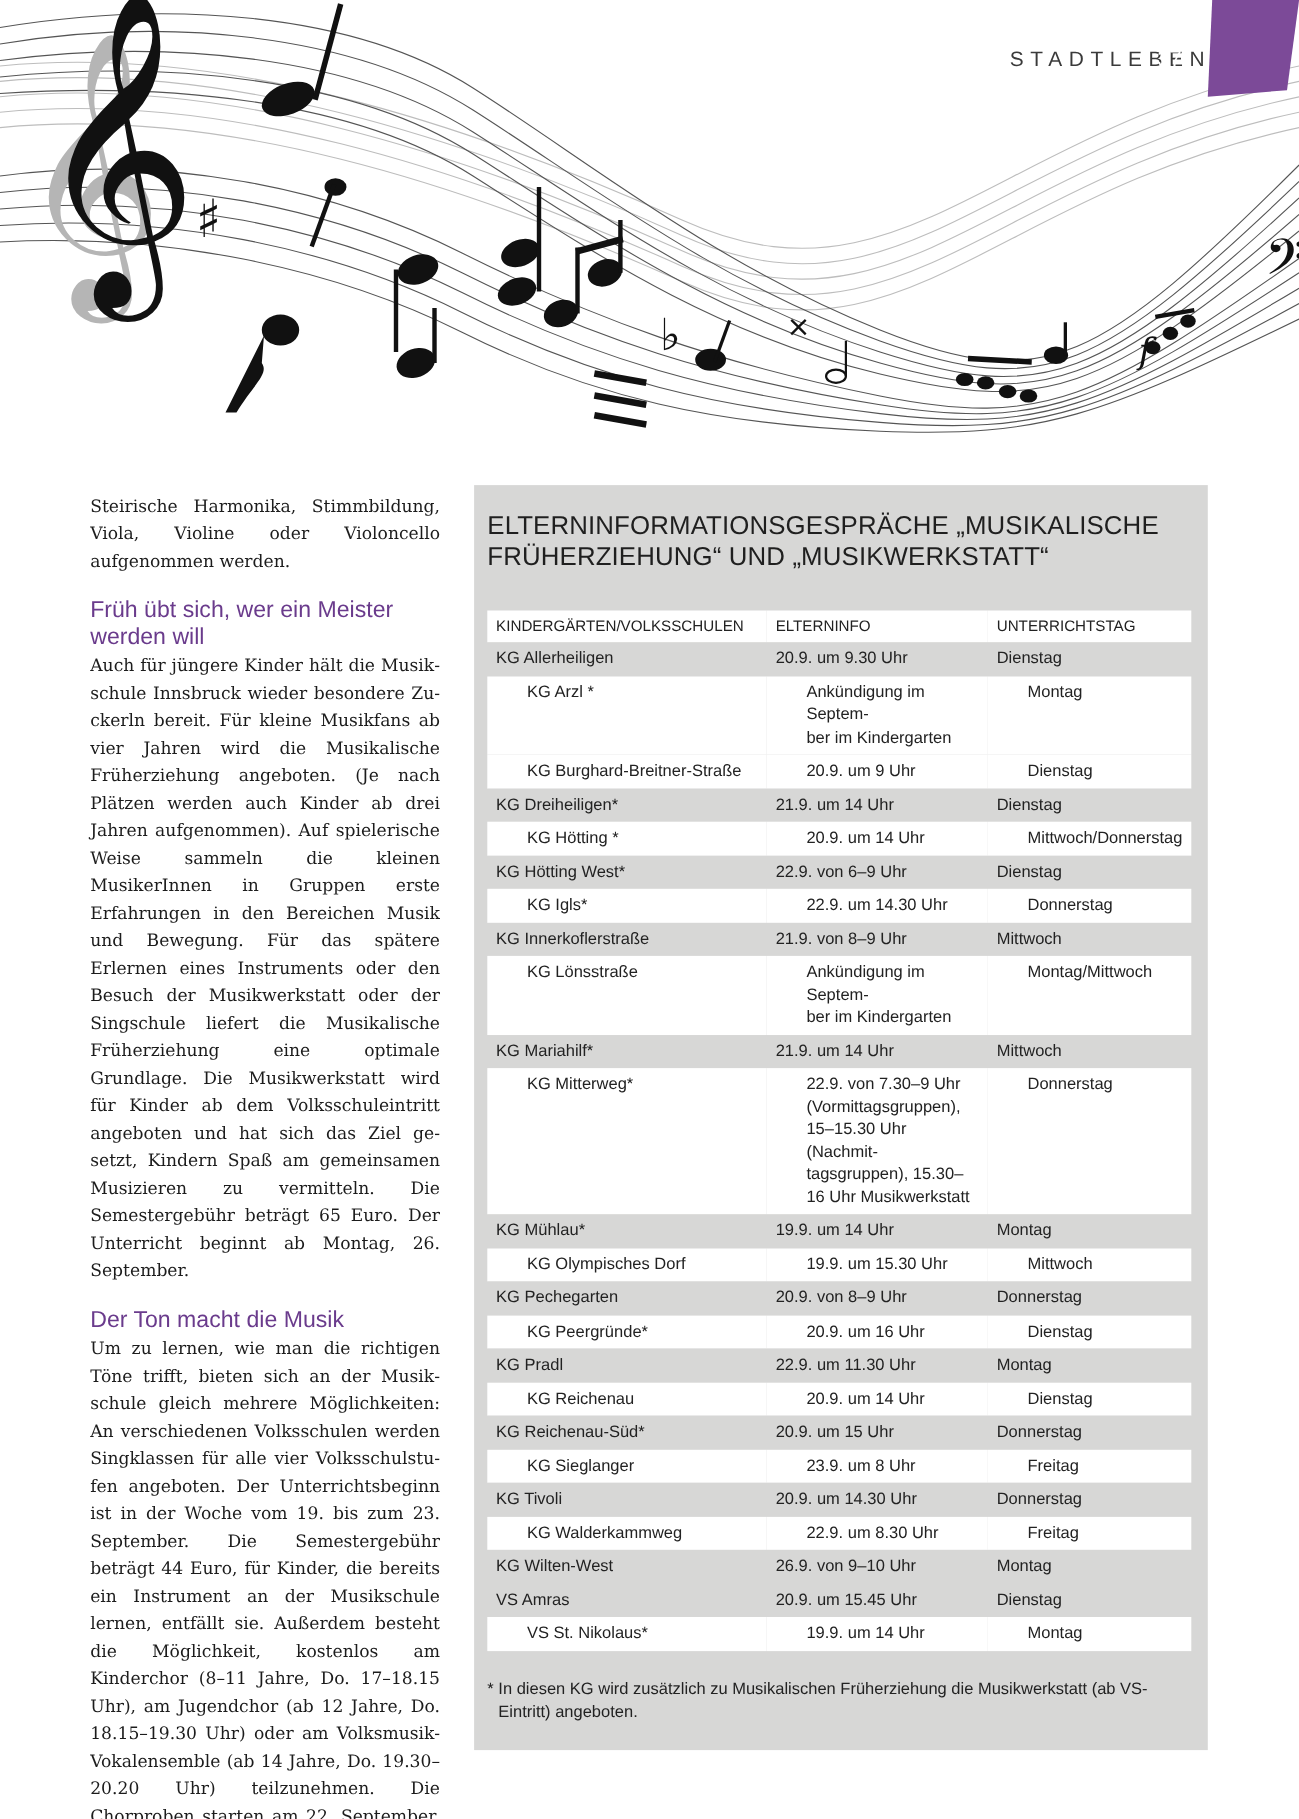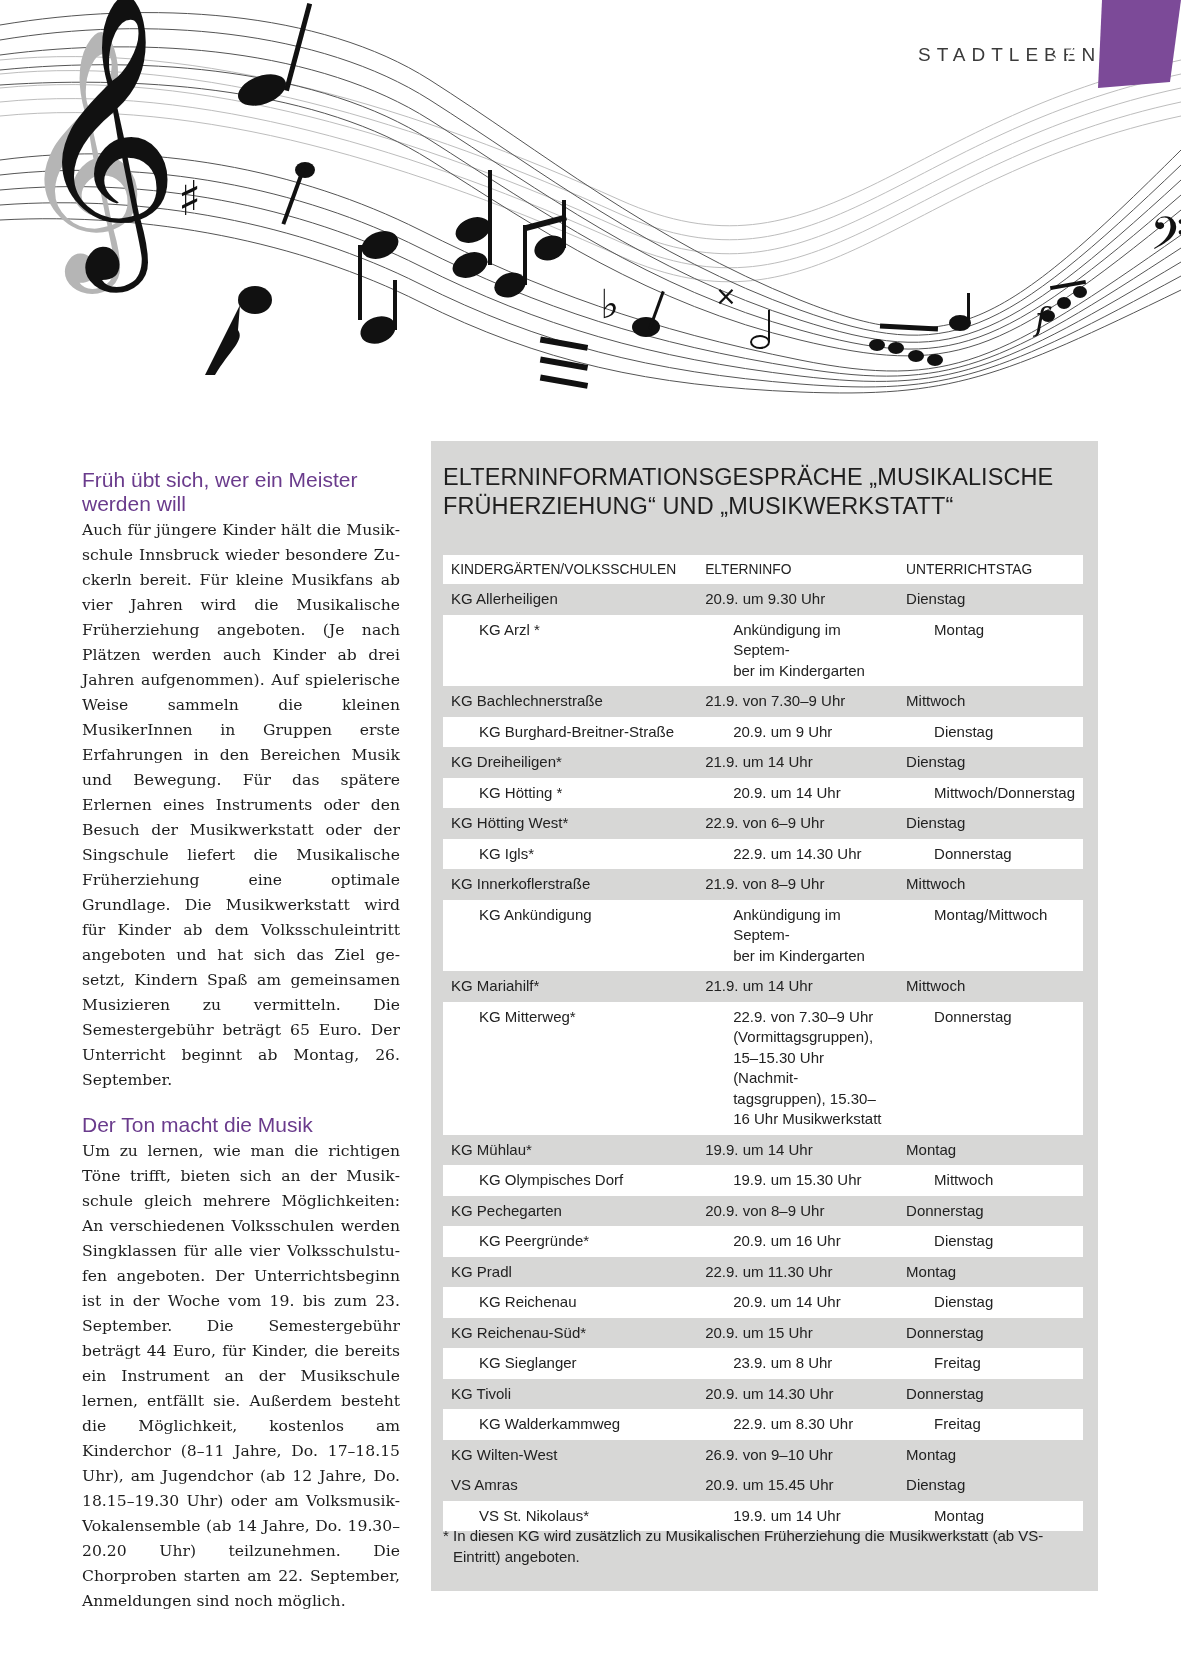--- a/index.html
+++ b/index.html
@@ -99,20 +99,21 @@
   <rect x="768" y="310" width="2" height="32" fill="#111"></rect>
 </svg>
 
 <div class="section-label">STADTLEBEN</div>
 <svg class="page-tab" viewBox="0 0 93 90" xmlns="http://www.w3.org/2000/svg">
   <polygon points="14,0 93,0 93,0 82,82 10,88" fill="#7c4a98"></polygon>
 </svg>
 <div class="page-num">37</div>
 
 <div class="leftcol">
+  <p>Steirische Harmonika, Stimmbildung, Viola, Violine oder Violoncello aufgenom­men werden.</p>
   <h2>Früh übt sich, wer ein Meister werden will</h2>
   <p>Auch für jüngere Kinder hält die Musik­schule Innsbruck wieder besondere Zu­ckerln bereit. Für kleine Musikfans ab vier Jahren wird die Musikalische Früherzie­hung angeboten. (Je nach Plätzen werden auch Kinder ab drei Jahren aufgenom­men). Auf spielerische Weise sammeln die kleinen MusikerInnen in Gruppen erste Erfahrungen in den Bereichen Musik und Bewegung. Für das spätere Erlernen eines Instruments oder den Besuch der Musikwerkstatt oder der Singschule lie­fert die Musikalische Früherziehung eine optimale Grundlage. Die Musikwerkstatt wird für Kinder ab dem Volksschulein­tritt angeboten und hat sich das Ziel ge­setzt, Kindern Spaß am gemeinsamen Musizieren zu vermitteln. Die Semester­gebühr beträgt 65 Euro. Der Unterricht beginnt ab Montag, 26. September.</p>
   <h2>Der Ton macht die Musik</h2>
   <p><span>Um zu lernen, wie man die richtigen Töne trifft, bieten sich an der Musik­schule gleich mehrere Möglichkeiten: An verschiedenen Volksschulen werden Singklassen für alle vier Volksschulstu­fen angeboten. Der Unterrichtsbeginn ist in der Woche vom 19. bis zum 23. September. Die Semestergebühr beträgt 44 Euro, für Kinder, die bereits ein In­strument an der Musikschule lernen, entfällt sie. Außerdem besteht die Mög­lichkeit, kostenlos am Kinderchor (8–11 Jahre, Do. 17–18.15 Uhr), am Jugendchor (ab 12 Jahre, Do. 18.15–19.30 Uhr) oder am Volksmusik-Vokalensemble (ab 14 Jahre, Do. 19.30–20.20 Uhr) teilzunehmen. Die Chorproben starten am 22. September, Anmeldungen sind noch möglich.</span> </p>
 </div>
 
 <div class="box">
   <h1>ELTERNINFORMATIONSGESPRÄCHE „MUSIKALISCHE FRÜHERZIEHUNG“ UND „MUSIKWERKSTATT“</h1>
   <table>
     <colgroup>
@@ -132,25 +133,20 @@
           <td style="white-space: pre-line;">KG Allerheiligen</td>
           <td style="white-space: pre-line;">20.9. um 9.30 Uhr</td>
           <td style="white-space: pre-line;">Dienstag</td>
         </tr>
         <tr class="w">
           <td style="white-space: pre-line;">KG Arzl *</td>
           <td style="white-space: pre-line;">Ankündigung im Septem-
 ber im Kindergarten</td>
           <td style="white-space: pre-line;">Montag</td>
         </tr>
-        <tr class="g">
-          <td style="white-space: pre-line;">KG Bachlechnerstraße</td>
-          <td style="white-space: pre-line;">21.9. von 7.30–9 Uhr</td>
-          <td style="white-space: pre-line;">Mittwoch</td>
-        </tr>
         <tr class="w">
           <td style="white-space: pre-line;">KG Burghard-Breitner-Straße</td>
           <td style="white-space: pre-line;">20.9. um 9 Uhr</td>
           <td style="white-space: pre-line;">Dienstag</td>
         </tr>
         <tr class="g">
           <td style="white-space: pre-line;">KG Dreiheiligen*</td>
           <td style="white-space: pre-line;">21.9. um 14 Uhr</td>
           <td style="white-space: pre-line;">Dienstag</td>
         </tr>
@@ -168,21 +164,21 @@
           <td style="white-space: pre-line;">KG Igls*</td>
           <td style="white-space: pre-line;">22.9. um 14.30 Uhr</td>
           <td style="white-space: pre-line;">Donnerstag</td>
         </tr>
         <tr class="g">
           <td style="white-space: pre-line;">KG Innerkoflerstraße</td>
           <td style="white-space: pre-line;">21.9. von 8–9 Uhr</td>
           <td style="white-space: pre-line;">Mittwoch</td>
         </tr>
         <tr class="w">
-          <td style="white-space: pre-line;">KG Ankündigung</td>
+          <td style="white-space: pre-line;">KG Lönsstraße</td>
           <td style="white-space: pre-line;">Ankündigung im Septem-
 ber im Kindergarten</td>
           <td style="white-space: pre-line;">Montag/Mittwoch</td>
         </tr>
         <tr class="g">
           <td style="white-space: pre-line;">KG Mariahilf*</td>
           <td style="white-space: pre-line;">21.9. um 14 Uhr</td>
           <td style="white-space: pre-line;">Mittwoch</td>
         </tr>
         <tr class="w">

